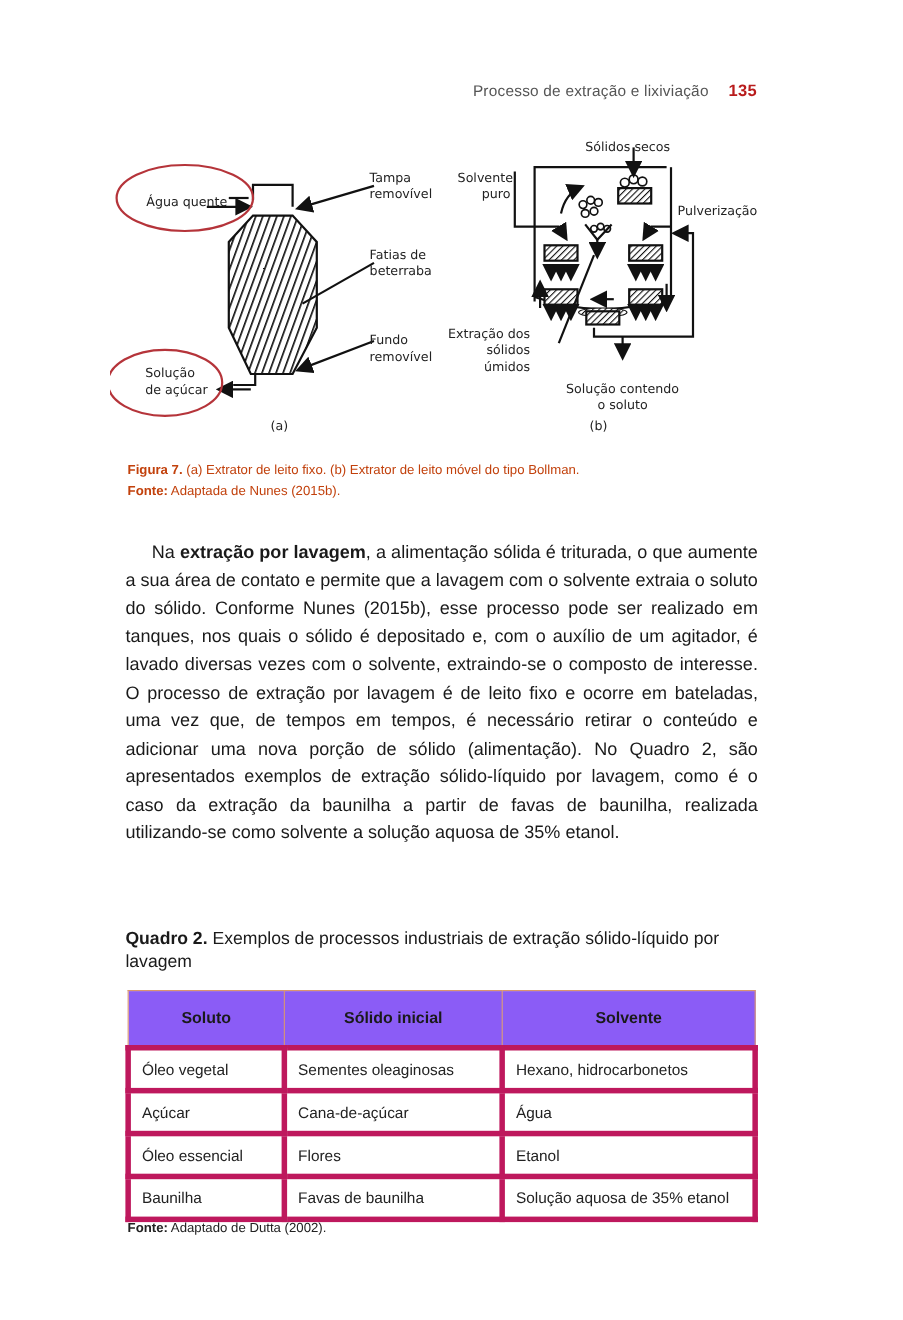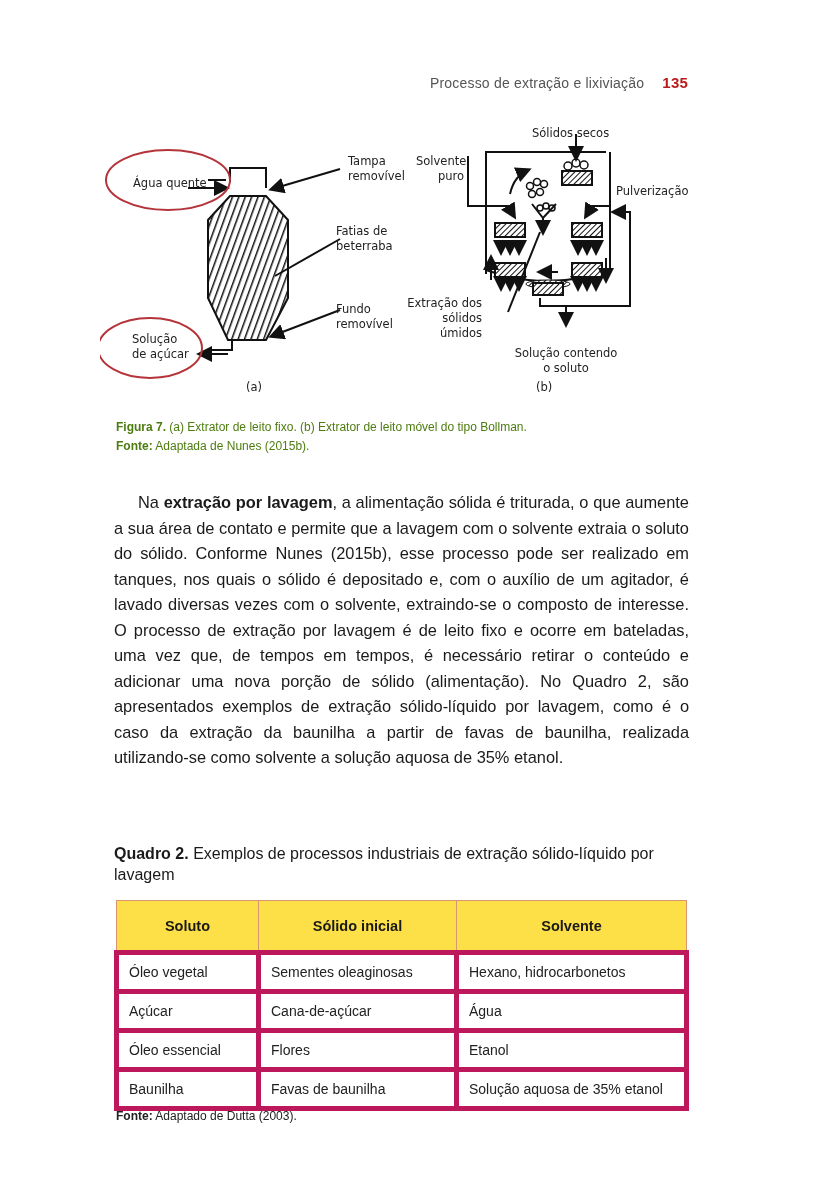--- a/index.html
+++ b/index.html
@@ -3,28 +3,28 @@
 <meta charset="utf-8">
 <style>
   html, body { margin:0; padding:0; background:#ffffff; }
   body { width:821px; height:1200px; position:relative; overflow:hidden; font-family:"Liberation Sans", sans-serif; color:#1a1a1a; }
   .running-head { position:absolute; top:74px; right:133px; font-size:14px; color:#555; letter-spacing:0.2px; }
   .running-head .title { margin-right:14px; }
   .running-head .page-no { font-weight:bold; color:#b91c1c; font-size:15px; }
   .figure { position:absolute; left:100px; top:120px; width:600px; height:290px; }
   .figure svg { position:absolute; left:0; top:0; }
   .figure .lbl { position:absolute; font-size:11.5px; color:#222; line-height:15px; font-family:"DejaVu Sans", sans-serif; }
-  .caption { position:absolute; left:116px; top:418px; font-size:12px; font-family:"Liberation Sans", sans-serif; color:#4d7c0f; line-height:19px; }
+  .caption { position:absolute; left:116px; top:418px; font-size:12px; font-family:"Liberation Sans", sans-serif; color:#c2410c; line-height:19px; }
   .caption b { font-weight:bold; }
   .body-text { position:absolute; left:114px; top:490px; width:575px; font-family:"Liberation Sans", sans-serif; font-size:16.4px; line-height:25.5px; color:#1a1a1a; text-align:justify; }
   .body-text p { margin:0; text-indent:24px; }
   .table-title { position:absolute; left:114px; top:843px; width:575px; font-size:16px; line-height:21px; }
   .table-title b { font-weight:bold; }
   table.quadro { position:absolute; left:114px; top:900px; width:575px; border-collapse:collapse; font-size:14px; }
-  table.quadro th { background:#fde047; font-weight:bold; height:47px; border:1px solid #d99570; font-size:14.5px; }
+  table.quadro th { background:#8b5cf6; font-weight:bold; height:47px; border:1px solid #d99570; font-size:14.5px; }
   table.quadro td { height:34px; border:5px solid #be185d; padding:0 10px; color:#222; }
   table.quadro col.c1 { width:142px; } table.quadro col.c2 { width:198px; }
   .source2 { position:absolute; left:116px; top:1109px; font-size:12px; color:#222; }
   .source2 b { font-weight:bold; }
 </style>
 </head>
 <body>
 
 <div class="running-head">
   <span class="title">Processo de extração e lixiviação</span>
@@ -129,21 +129,21 @@
         <line x1="487" y1="160" x2="487" y2="168" marker-end="url(#ah)"></line>
         <line x1="496" y1="160" x2="496" y2="168" marker-end="url(#ah)"></line>
         <line x1="391" y1="160" x2="391" y2="138" marker-end="url(#ah)"></line>
         <line x1="506" y1="138" x2="506" y2="160" marker-end="url(#ah)"></line>
         <line x1="458" y1="152" x2="440" y2="152" marker-end="url(#ah)"></line>
       </g>
     </g>
   </svg>
 
   <div class="lbl" style="left:33px;top:56px;text-align:center;">Água quente</div>
-  <div class="lbl" style="left:248px;top:34px;">
+  <div class="lbl" style="left:236px;top:34px;">
     <div>Tampa</div>
     <div>removível</div>
   </div>
   <div class="lbl" style="left:236px;top:104px;">
     <div>Fatias de</div>
     <div>beterraba</div>
   </div>
   <div class="lbl" style="left:236px;top:182px;">
     <div>Fundo</div>
     <div>removível</div>
@@ -215,14 +215,14 @@
     </tr>
     <tr>
       <td>Baunilha</td>
       <td>Favas de baunilha</td>
       <td>Solução aquosa de 35% etanol</td>
     </tr>
   </tbody>
 </table>
 
 <div class="source2">
-  <b>Fonte:</b><span> Adaptado de Dutta (2003).</span>
+  <b>Fonte:</b><span> Adaptado de Dutta (2002).</span>
 </div>
 
 </body></html>

